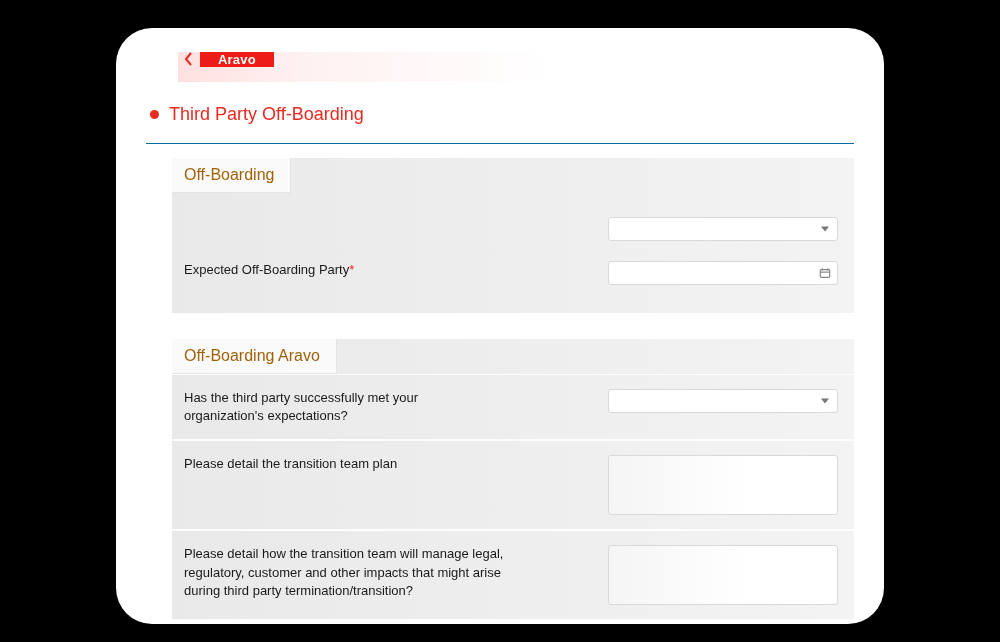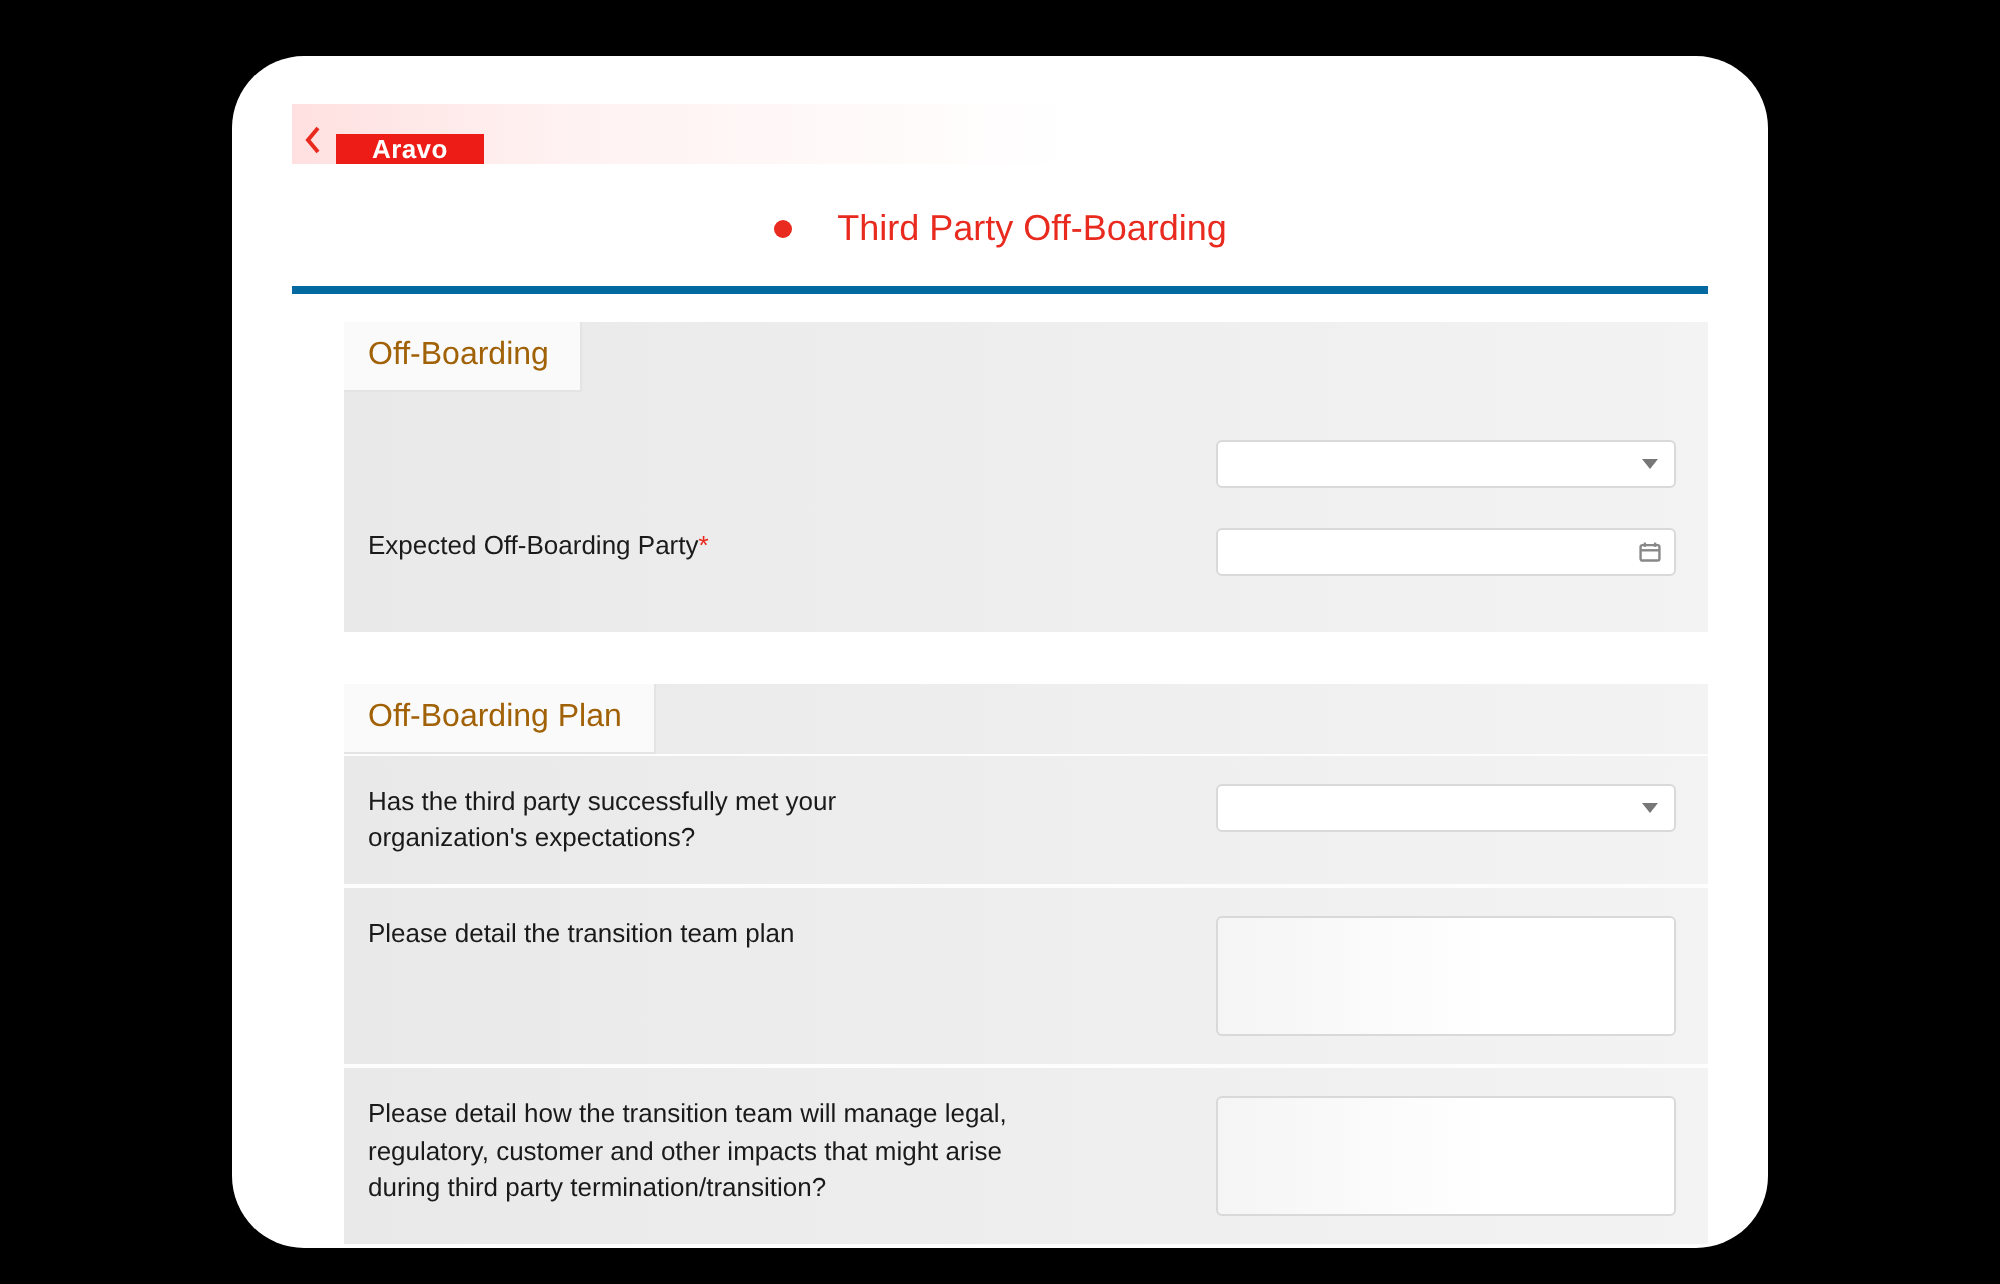--- a/index.html
+++ b/index.html
@@ -23,23 +23,24 @@
     overflow: hidden;
   }
   .app {
     width: 100%;
     height: 100%;
     overflow: hidden;
   }
   
   .header {
     display: flex;
-    align-items: flex-end;
+    align-items: flex-start;
     height: 30px;
     background: linear-gradient(90deg, #ffe0e0 0%, #fff1f1 18%, #ffffff 55%);
+    margin-left: 32px;
   }
   .back-btn {
     width: 22px;
     display: flex;
     align-items: center;
     justify-content: center;
     background: transparent;
     cursor: pointer;
   }
   .back-btn svg { width: 10px; height: 14px; stroke: #e92a1f; stroke-width: 2; fill: none; }
@@ -51,24 +52,23 @@
     padding: 0 18px;
     display: flex;
     align-items: center;
     letter-spacing: 0.2px;
   }
 
   
   .page-title-row {
     display: flex;
     align-items: center;
-    gap: 23px;
+    gap: 10px;
     padding: 22px 4px 18px 4px;
-    border-bottom: 4px solid #0369a1;
-    justify-content: center;
+    border-bottom: 1px solid #0369a1;
   }
   .bullet {
     width: 9px; height: 9px; border-radius: 50%; background: #e92a1f; flex-shrink: 0;
   }
   .page-title {
     color: #e92a1f;
     font-size: 18px;
     font-weight: 500;
   }
 
@@ -210,21 +210,21 @@
                     </svg>
                 </span>
               </div>
             </div>
           </div>
 
         </div>
       </div>
 
       <div class="section plan">
-        <div class="section-header">Off-Boarding Plan</div>
+        <div class="section-header">Off-Boarding Aravo</div>
         <div class="section-body">
 
           <div class="form-row bordered">
             <div class="form-label" style="flex:0 0 300px">Has the third party successfully met your organization's expectations?</div>
             <div class="form-control-wrap">
               <div class="select"></div>
             </div>
           </div>
 
           <div class="form-row bordered">

